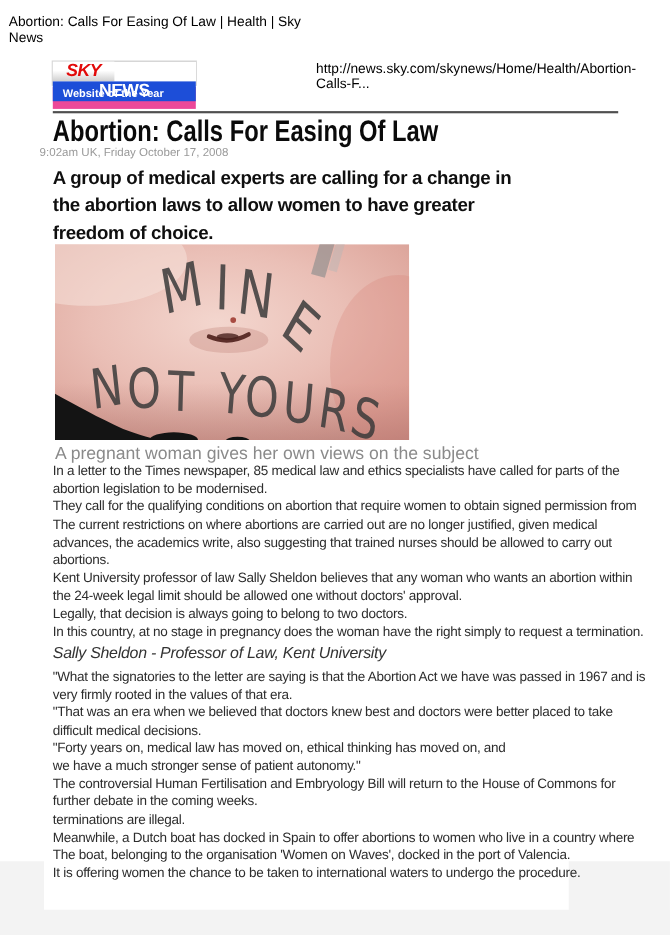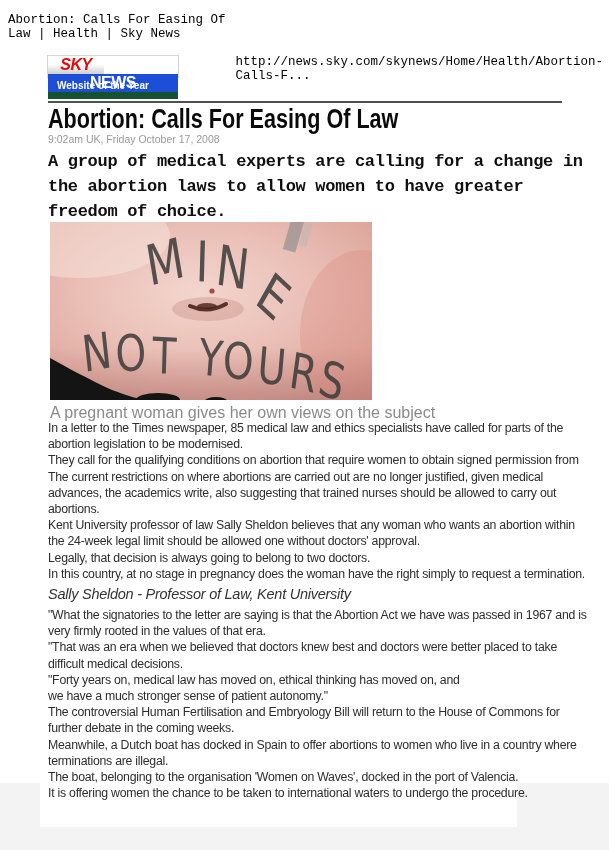--- a/index.html
+++ b/index.html
@@ -10,53 +10,53 @@
   
   .bg-gray{position:absolute;background:#f3f3f3;}
   #bg-right{left:517px;top:783px;width:92px;height:67px;}
   #bg-left{left:0;top:783px;width:40px;height:67px;}
   #bg-bottom{left:0;top:827px;width:609px;height:23px;}
 
   
   .print-header{
     position:absolute;left:8px;top:13px;width:597px;
     display:flex;justify-content:space-between;
-    font-family:Liberation Mono, monospace;font-size:12.5px;color:#000;
+    font-family:Liberation Sans, sans-serif;font-size:12.5px;color:#000;
   }
   .print-header .url{padding-right:2px;margin-top:42px;}
 
   
   .skylogo{position:absolute;left:48px;top:56px;width:130px;}
   .skylogo-top{display:flex;height:21px;box-shadow:0 0 0 1px #d6d6d6;flex-direction:column;}
   .sky-box{
     width:56px;background:linear-gradient(#ffffff 45%,#cfcfcf);
     color:#e20a0a;font-weight:bold;font-style:italic;font-size:16px;
     display:flex;align-items:center;justify-content:center;letter-spacing:-.5px;
   }
   .news-box{
     flex:1;background:#1d4ed8;color:#fff;font-weight:bold;font-size:16px;
     display:flex;align-items:center;justify-content:center;letter-spacing:-.5px;
   }
   .skylogo-strip{
-    margin-top:2px;height:20px;background:#14532d;color:#fff;
+    margin-top:2px;height:20px;background:#ec4899;color:#fff;
     font-size:10px;font-weight:bold;line-height:13px;padding-left:9px;
   }
 
   .rule{position:absolute;left:48px;top:101px;width:514px;height:2px;background:#4f4f4f;}
 
   .headline{
     position:absolute;left:48px;top:104px;margin:0;
     font-size:27px;font-weight:bold;color:#0a0a0a;white-space:nowrap;
     transform:scaleX(.8);transform-origin:left top;letter-spacing:0;
   }
-  .timestamp{position:absolute;left:48px;top:133px;font-size:10.5px;color:#999;}
+  .timestamp{position:absolute;left:36px;top:133px;font-size:10.5px;color:#999;}
 
   .standfirst{
     position:absolute;left:48px;top:149px;width:520px;
-    font-size:17px;font-weight:bold;color:#0f0f0f;line-height:25px;letter-spacing:-.3px;font-family:Liberation Mono, monospace;
+    font-size:17px;font-weight:bold;color:#0f0f0f;line-height:25px;letter-spacing:-.3px;
   }
   .sf-line{white-space:nowrap;}
 
   .article-image{position:absolute;left:50px;top:222px;width:322px;height:178px;}
   .caption{position:absolute;left:50px;top:404px;font-size:16px;color:#8a8a8a;}
 
   .article-body{
     position:absolute;left:48px;top:420px;width:524px;
     font-size:12.3px;line-height:16.2px;color:#2d2d2d;letter-spacing:-.25px;
   }
@@ -166,22 +166,22 @@
     </div>
     <div class="para">
       <div class="line">"Forty years on, medical law has moved on, ethical thinking has moved on, and</div>
       <div class="line">we have a much stronger sense of patient autonomy."</div>
     </div>
     <div class="para">
       <div class="line">The controversial Human Fertilisation and Embryology Bill will return to the House of Commons for</div>
       <div class="line">further debate in the coming weeks.</div>
     </div>
     <div class="para">
+      <div class="line">terminations are illegal.</div>
       <div class="line">Meanwhile, a Dutch boat has docked in Spain to offer abortions to women who live in a country where</div>
-      <div class="line">terminations are illegal.</div>
     </div>
     <div class="para">
       <div class="line">The boat, belonging to the organisation 'Women on Waves', docked in the port of Valencia.</div>
     </div>
     <div class="para">
       <div class="line">It is offering women the chance to be taken to international waters to undergo the procedure.</div>
     </div>
   </div>
 
 </body></html>

